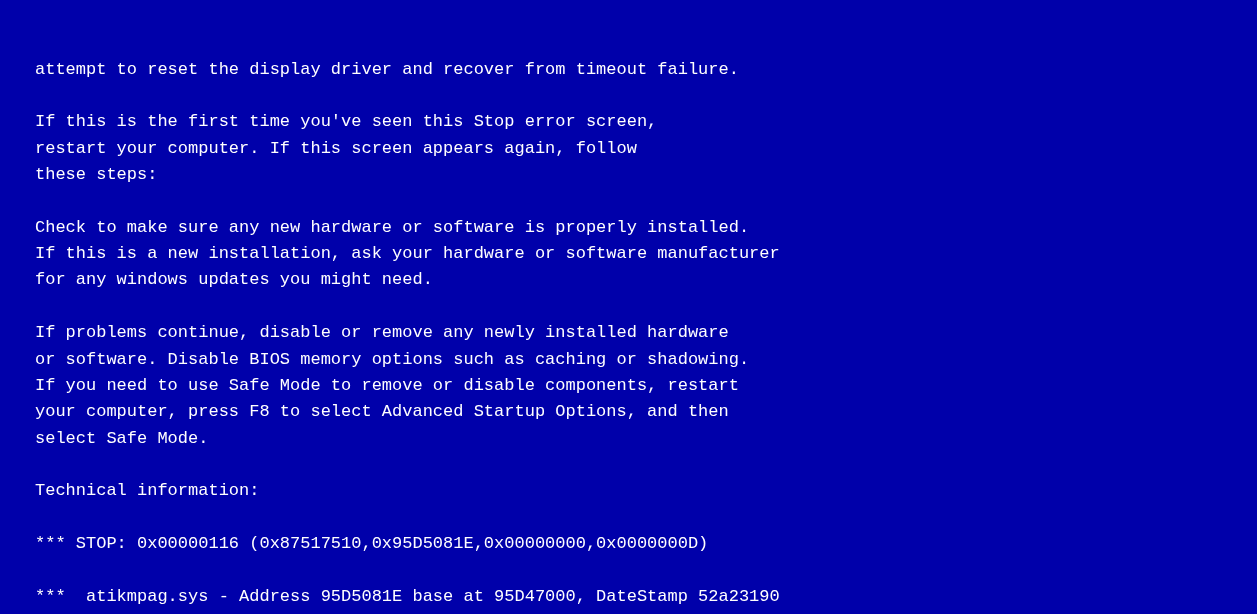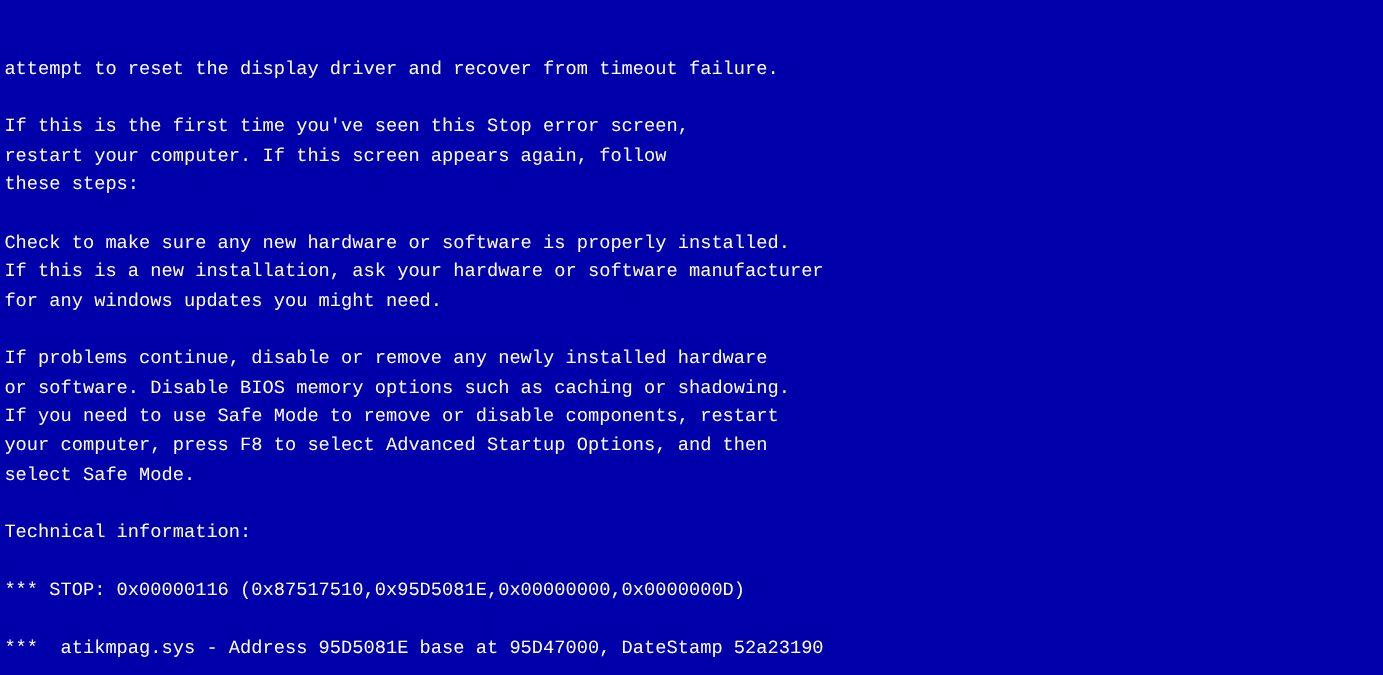--- a/index.html
+++ b/index.html
@@ -14,24 +14,24 @@
       background-color: #0000AA;
       overflow: hidden;
       font-family: 'Courier New', Courier, monospace;
       color: #FFFFFF;
     }
 
     .bsod-container {
       width: 1257px;
       height: 614px;
       background-color: #0000AA;
-      padding: 10px 4px;
+      padding: 10px 35px;
       display: flex;
       flex-direction: column;
-      justify-content: flex-end;
+      justify-content: center;
     }
 
     .bsod-text {
       font-family: 'Courier New', Courier, monospace;
       font-size: 17px;
       line-height: 1.55;
       color: #FFFFFF;
       white-space: pre-wrap;
       word-break: break-word;
     }

